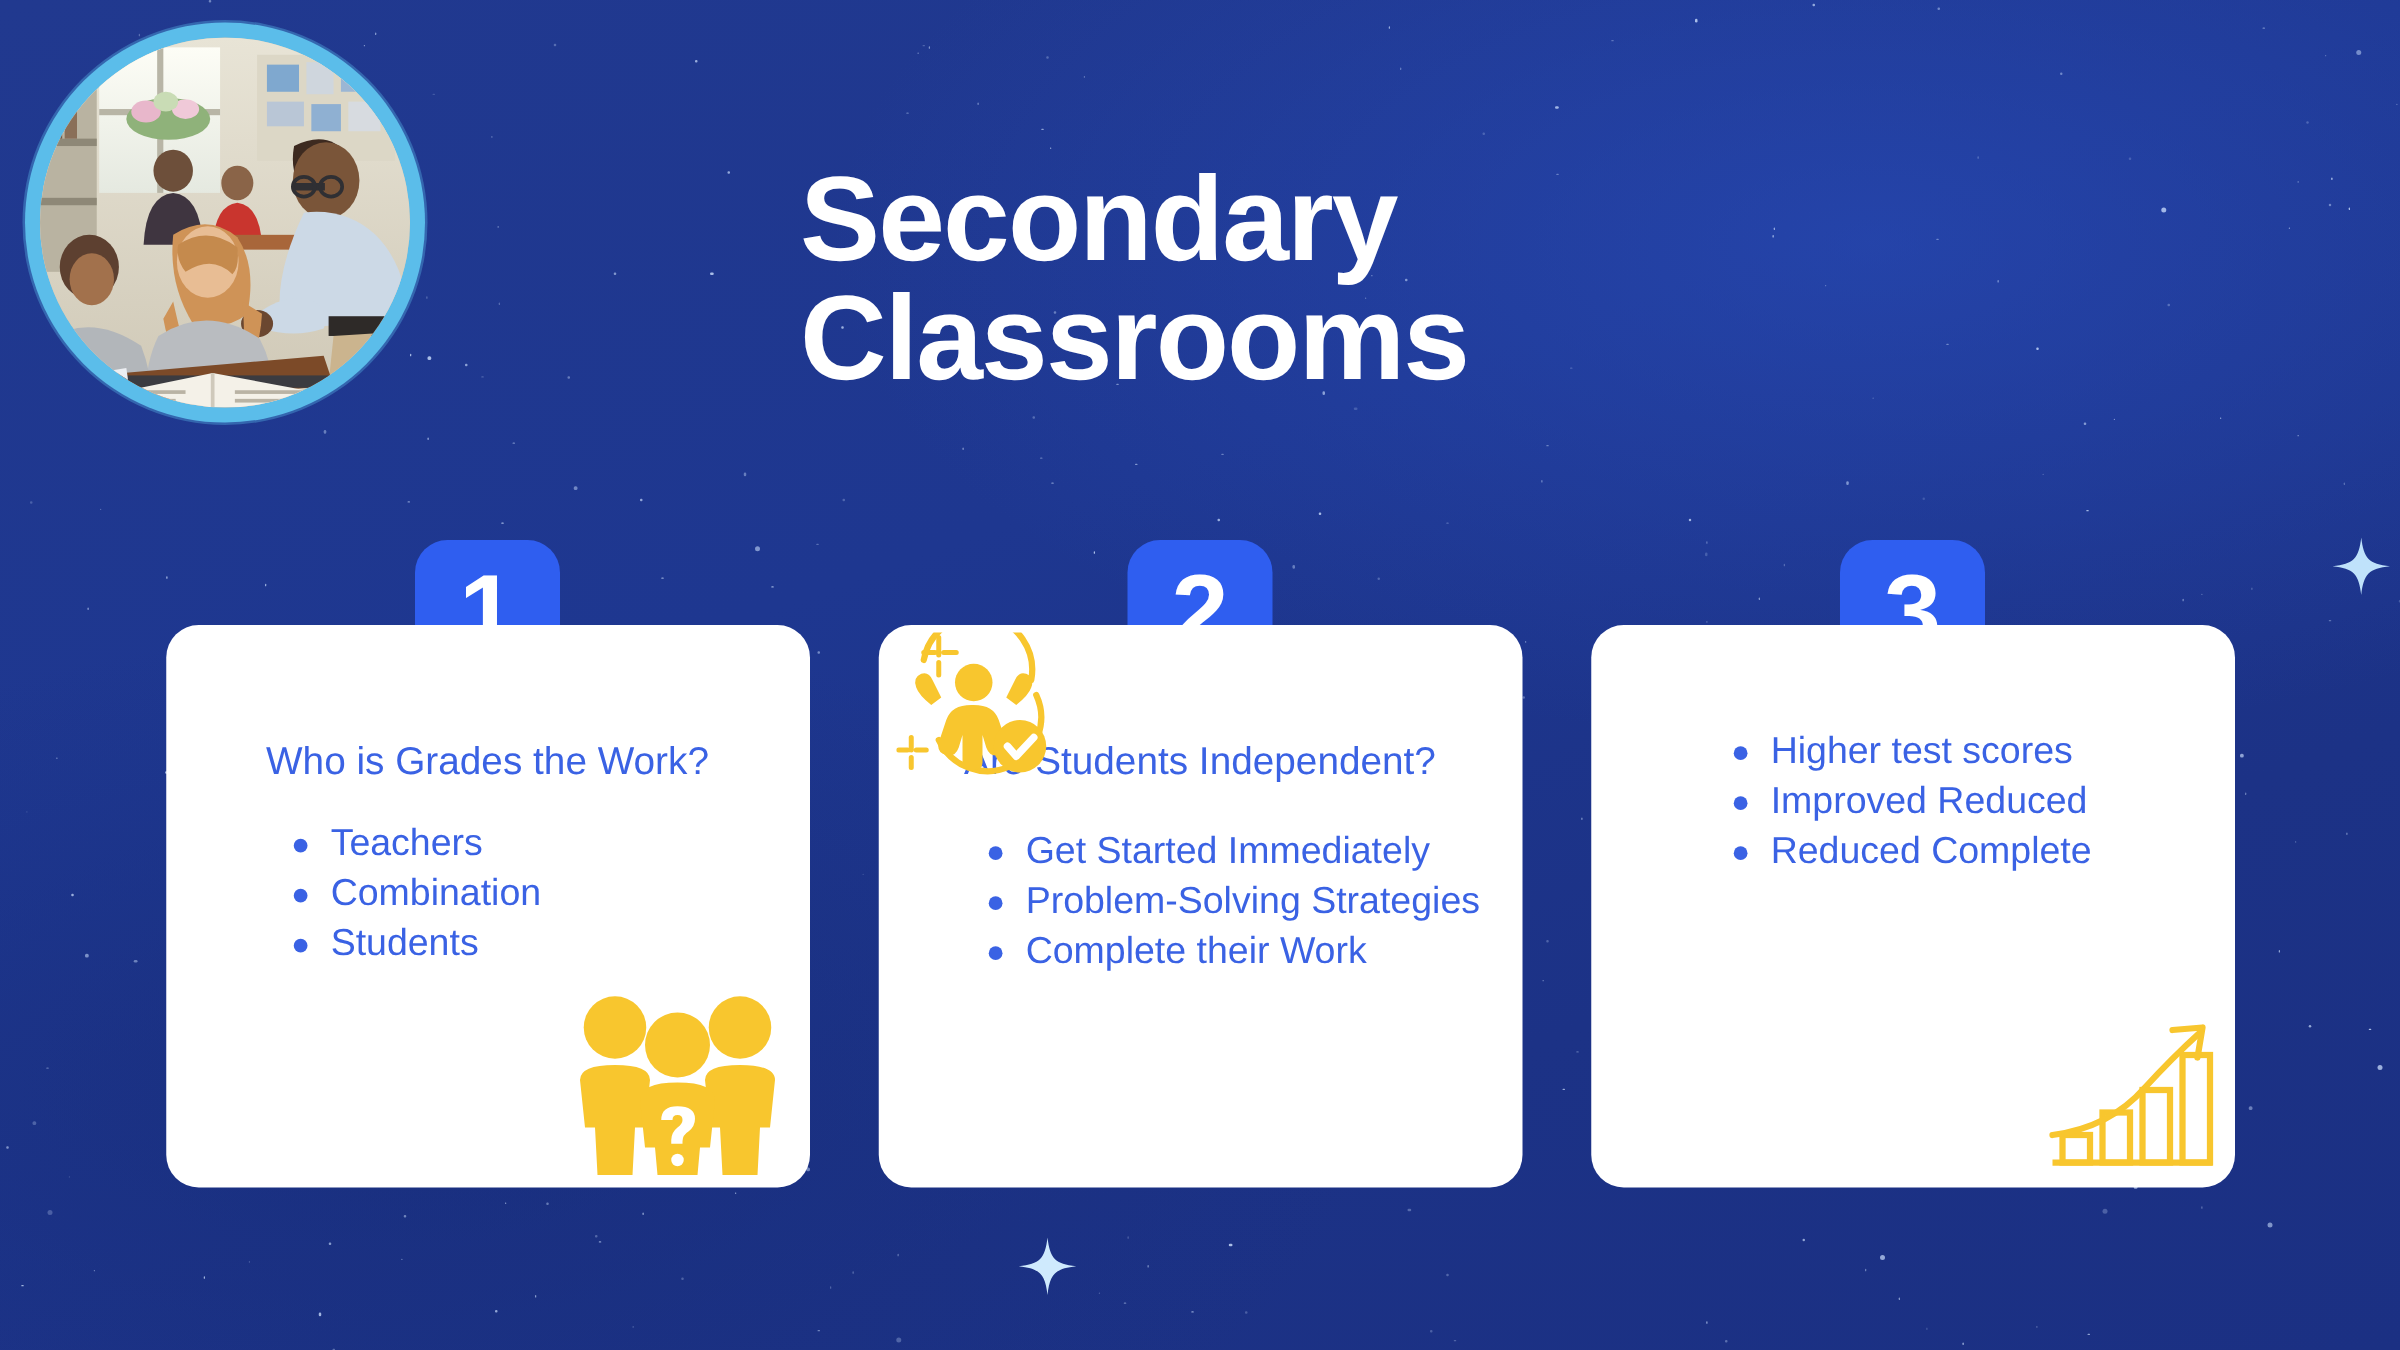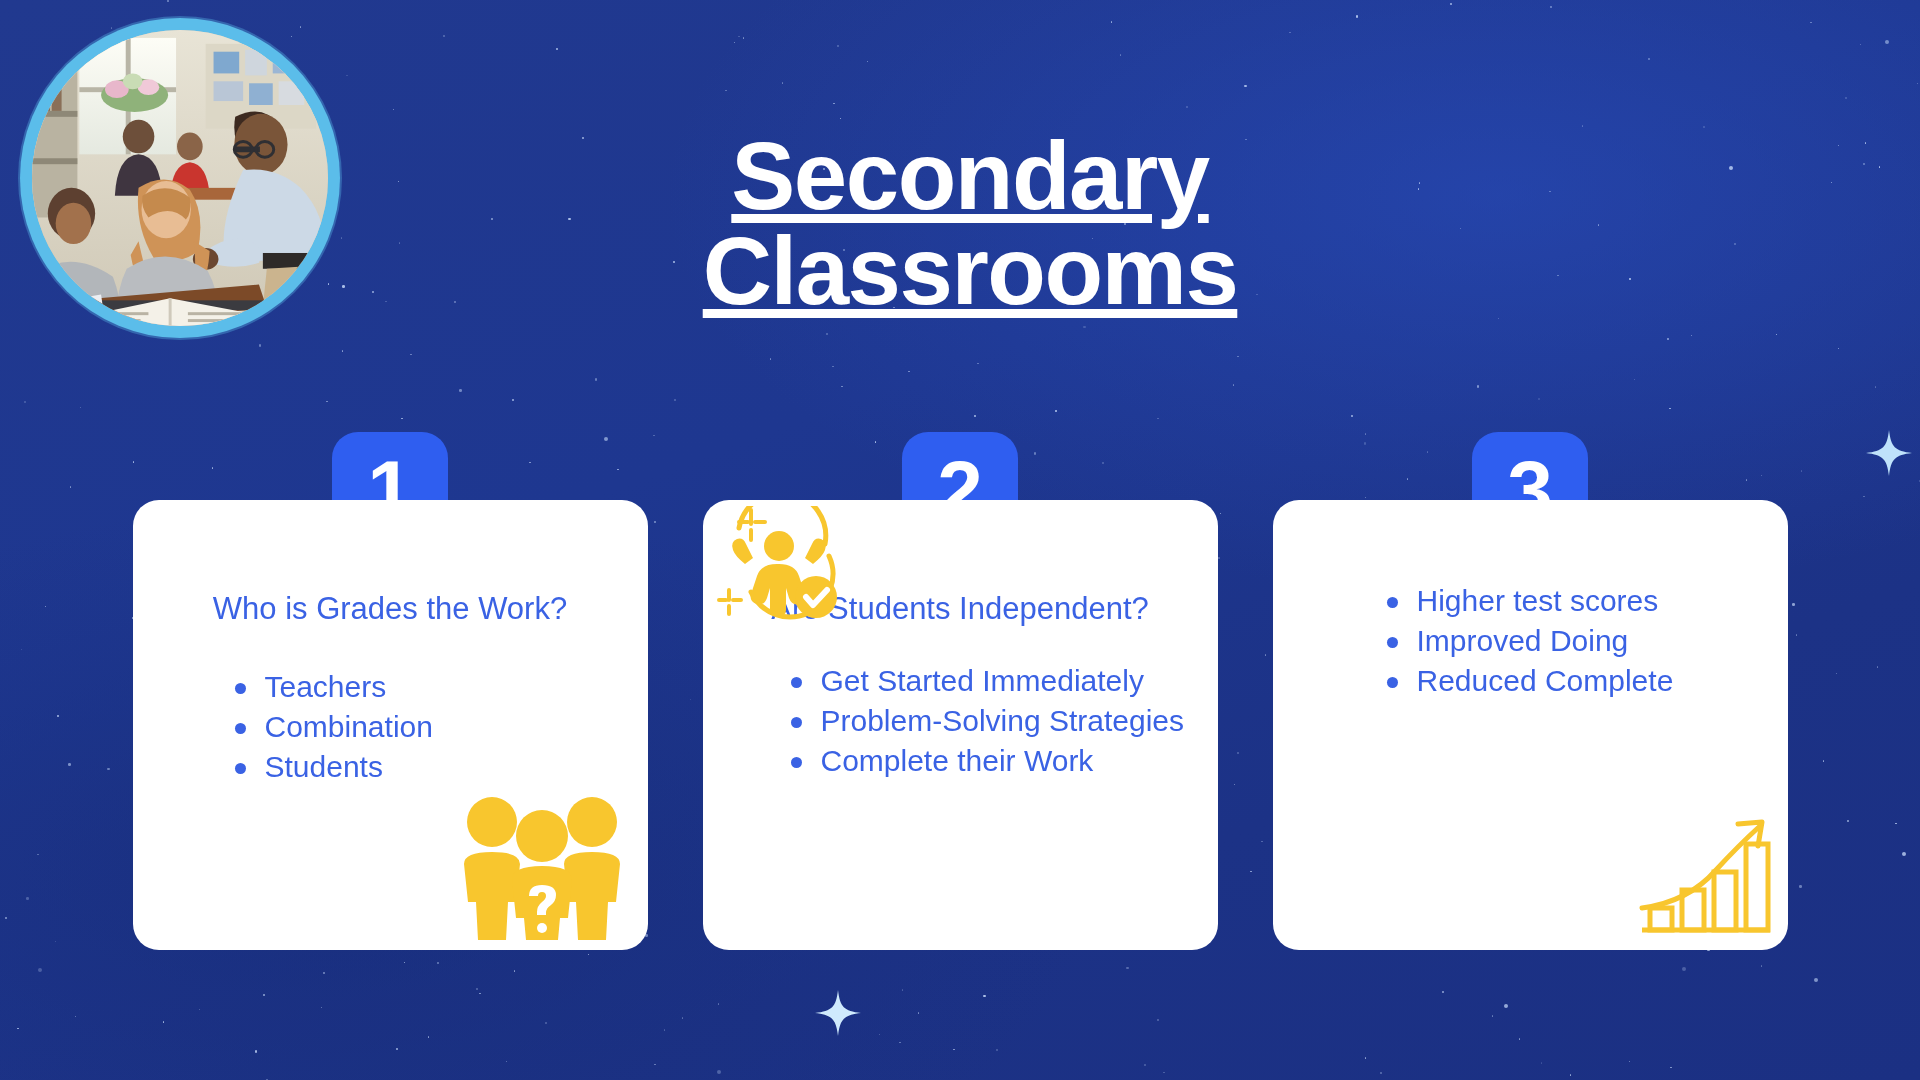--- a/index.html
+++ b/index.html
@@ -42,28 +42,26 @@
     position:relative;
     background:#c9c2b4;
   }
   .photo svg { display:block; width:100%; height:100%; }
 
   
   .title {
     position:absolute;
     left:640px; top:128px;
     width:660px;
-    text-align:center;
     color:#ffffff;
     font-size:96px;
     line-height:0.99;
     font-weight:bold;
     letter-spacing:-1.5px;
     font-family:"Liberation Sans", sans-serif;
-    text-decoration:underline;
   }
   .title .line { display:block; }
 
   
   .cards {
     position:absolute;
     left:0; top:500px;
     width:1920px;
     display:flex;
     justify-content:center;
@@ -101,21 +99,21 @@
   .card-title {
     color:#3a62e4;
     font-size:31px;
     line-height:1.22;
     text-align:center;
     padding:0 26px;
     margin-top:42px;
   }
   .card-2 .card-title { margin-top:42px; }
   ul.bullets {
-    margin-top:40px;
+    margin-top:28px;
     padding-left:66px;
     list-style:none;
   }
   ul.bullets li {
     position:relative;
     color:#3a62e4;
     font-size:30px;
     line-height:1.27;
     margin-bottom:2px;
     padding-left:32px;
@@ -624,21 +622,21 @@
           <li>Complete their Work</li>
         </ul>
       </div>
     </div>
 
     <div class="card-slot">
       <div class="badge">3</div>
       <div class="card card-3">
         <ul class="bullets">
           <li>Higher test scores</li>
-          <li>Improved Doing</li>
+          <li>Improved Reduced</li>
           <li>Reduced Complete</li>
         </ul>
         <svg class="icon-growth" viewBox="0 0 136 128">
           <g fill="none" stroke="#f8c62e" stroke-width="5">
             <path d="M4 116 h128"></path>
             <rect x="12" y="94" width="22" height="22"></rect>
             <rect x="44" y="76" width="22" height="40"></rect>
             <rect x="76" y="58" width="22" height="58"></rect>
             <rect x="108" y="30" width="22" height="86"></rect>
           </g>

